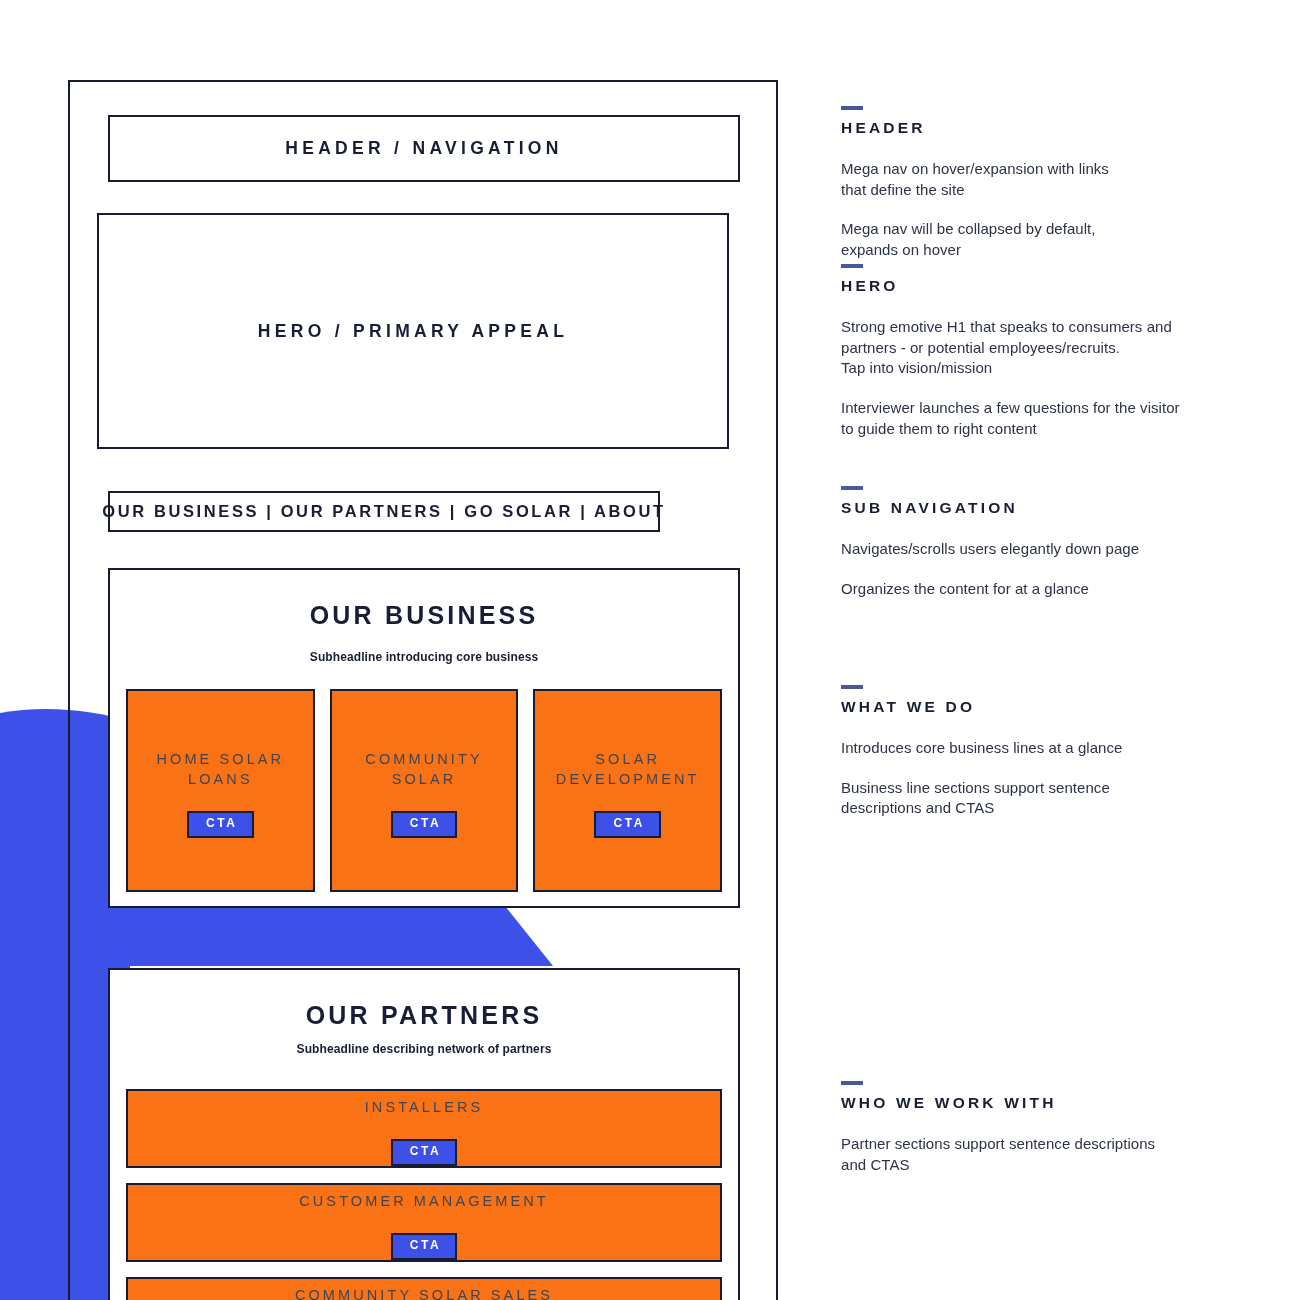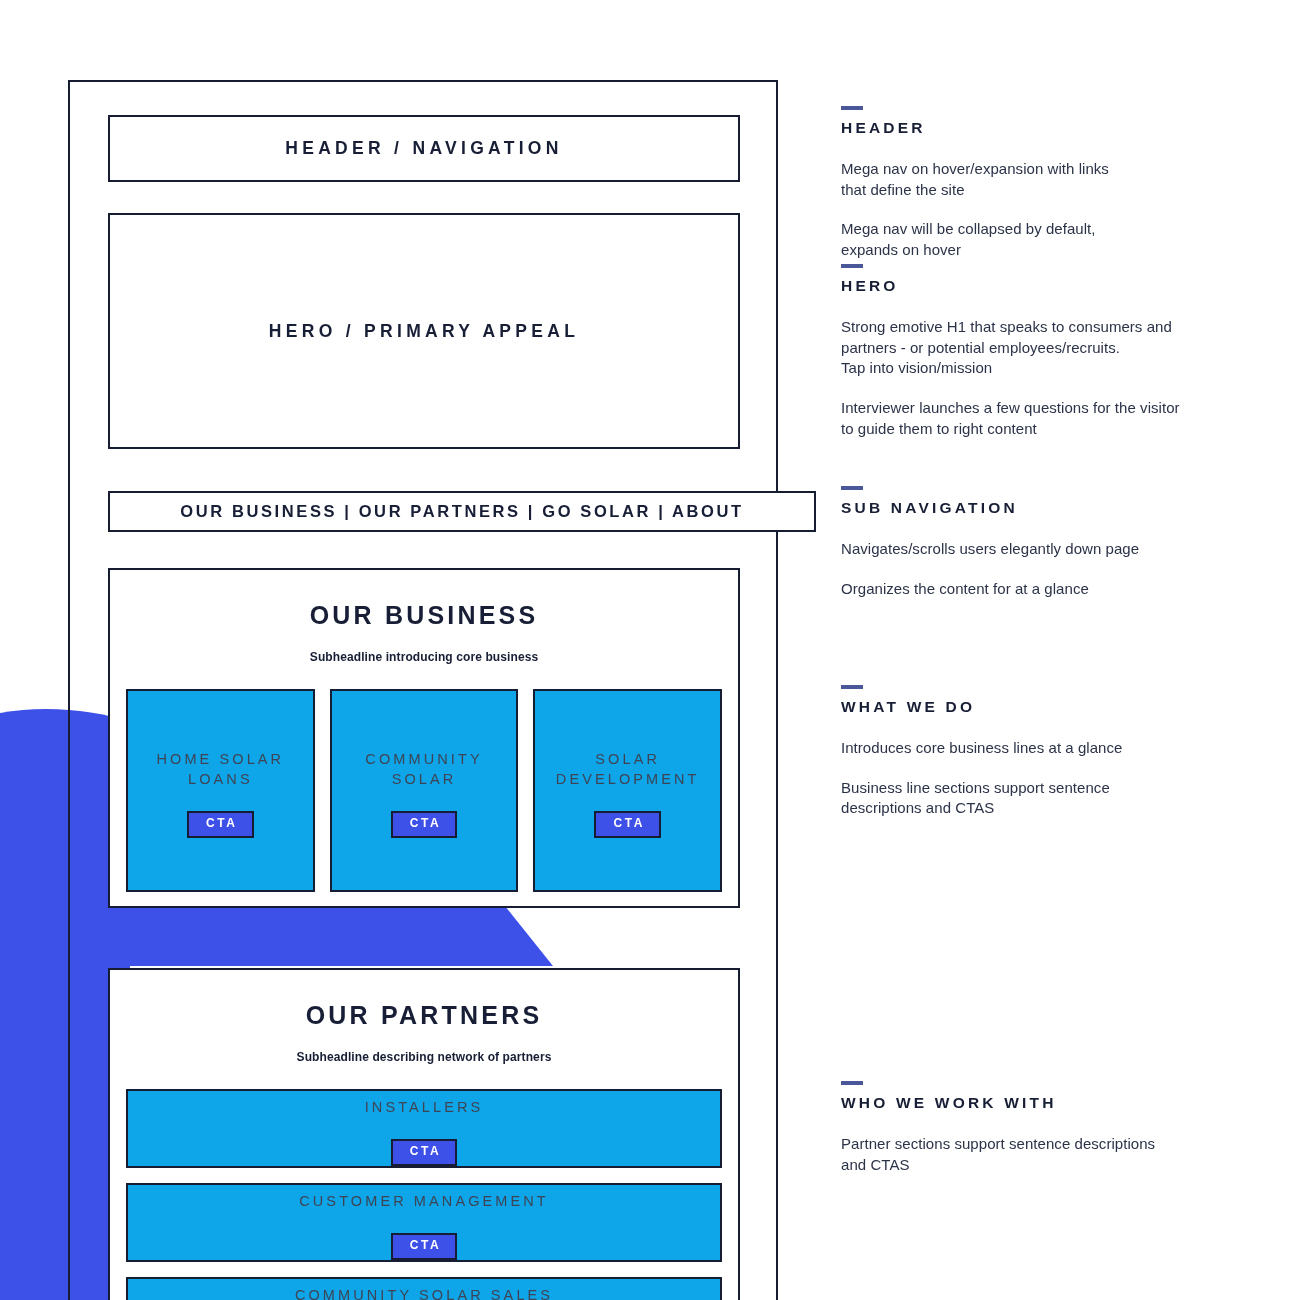--- a/index.html
+++ b/index.html
@@ -92,21 +92,21 @@
     gap: 15px;
     left: 16px;
     right: 16px;
   }
 
   .card {
     flex: 1 1 0;
     height: 203px;
     border: 2.5px solid #161C32;
     box-sizing: border-box;
-    background: #0ea5e9;
+    background: #f97316;
     display: flex;
     flex-direction: column;
     align-items: center;
     justify-content: center;
     padding-top: 6px;
   }
 
   .card-label {
     font-size: 14.5px;
     font-weight: 400;
@@ -184,25 +184,25 @@
 
   <path d="M70,906 L505,906 L553,966 L70,966 Z" fill="#3D50E8"></path>
 </svg>
 
 <div class="wire-frame"></div>
 
 <div class="wire-box center-label" style="left:108px; top:115px; width:632px; height:67px;">
   <div class="box-title">HEADER / NAVIGATION</div>
 </div>
 
-<div class="wire-box center-label" style="left:108px; top:213px; width:632px; height:236px;">
+<div class="wire-box center-label" style="left:97px; top:213px; width:632px; height:236px;">
   <div class="box-title">HERO / PRIMARY APPEAL</div>
 </div>
 
-<div class="wire-box center-label" style="left:108px; top:491px; width:708px; height:41px;">
+<div class="wire-box center-label" style="left:108px; top:491px; width:552px; height:41px;">
   <div class="box-title-sm">OUR BUSINESS | OUR PARTNERS | GO SOLAR | ABOUT</div>
 </div>
 
 <div class="wire-box" style="left:108px; top:568px; width:632px; height:340px; padding-top:31px;">
   <div class="section-heading">OUR BUSINESS</div>
   <div class="section-sub" style="margin-top:20px;">Subheadline introducing core business</div>
 
   <div class="card-row" style="top:119px;">
     <div class="card">
       <div class="card-label">HOME SOLAR LOANS</div>
@@ -214,21 +214,21 @@
     </div>
     <div class="card">
       <div class="card-label">SOLAR DEVELOPMENT</div>
       <button class="cta-btn">CTA</button>
     </div>
   </div>
 </div>
 
 <div class="wire-box" style="left:108px; top:968px; width:632px; height:340px; padding-top:31px; border-bottom:none;">
   <div class="section-heading">OUR PARTNERS</div>
-  <div class="section-sub" style="margin-top:20px;">Subheadline describing network of partners</div>
+  <div class="section-sub" style="margin-top:12px;">Subheadline describing network of partners</div>
 
   <div class="card-row" style="top:119px;flex-direction:column;">
     <div class="card">
       <div class="card-label">INSTALLERS</div>
       <button class="cta-btn">CTA</button>
     </div>
     <div class="card">
       <div class="card-label">CUSTOMER MANAGEMENT</div>
       <button class="cta-btn">CTA</button>
     </div>

